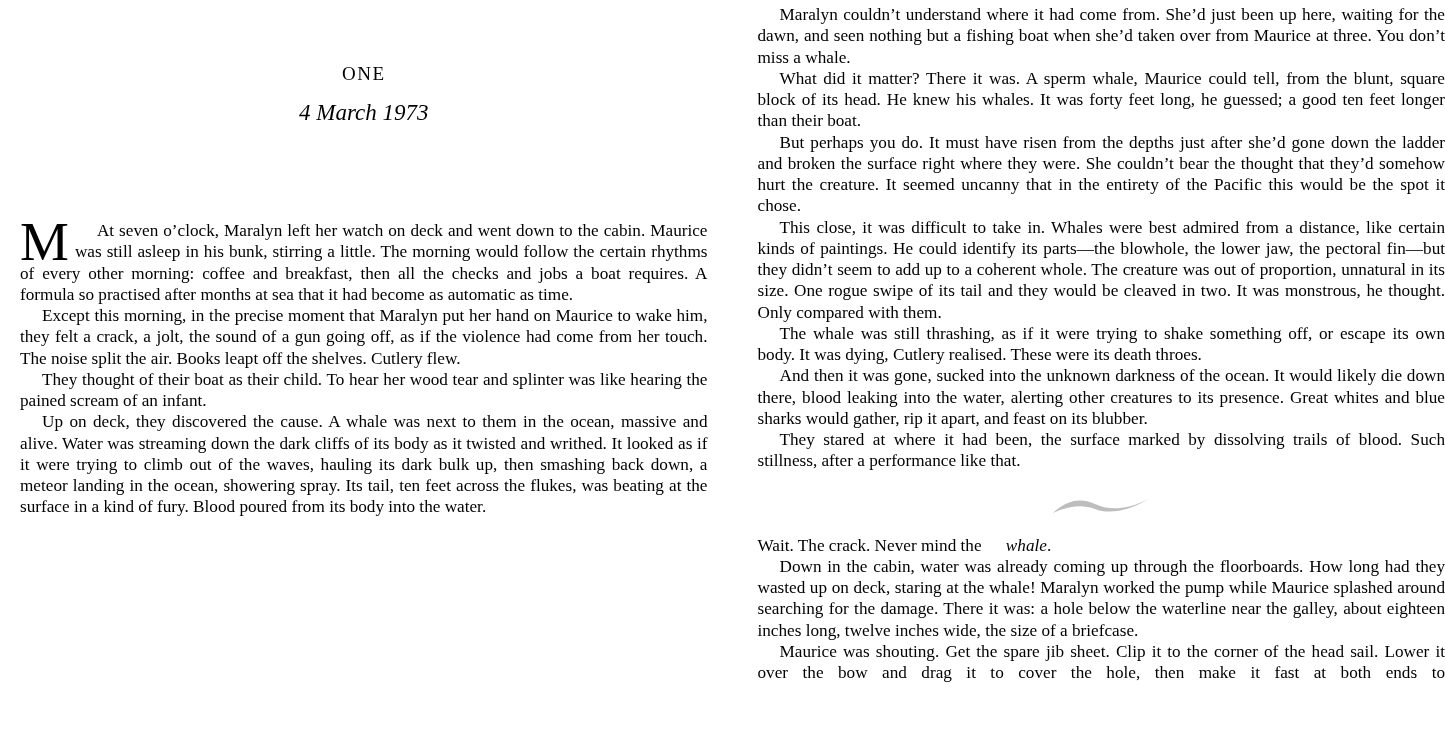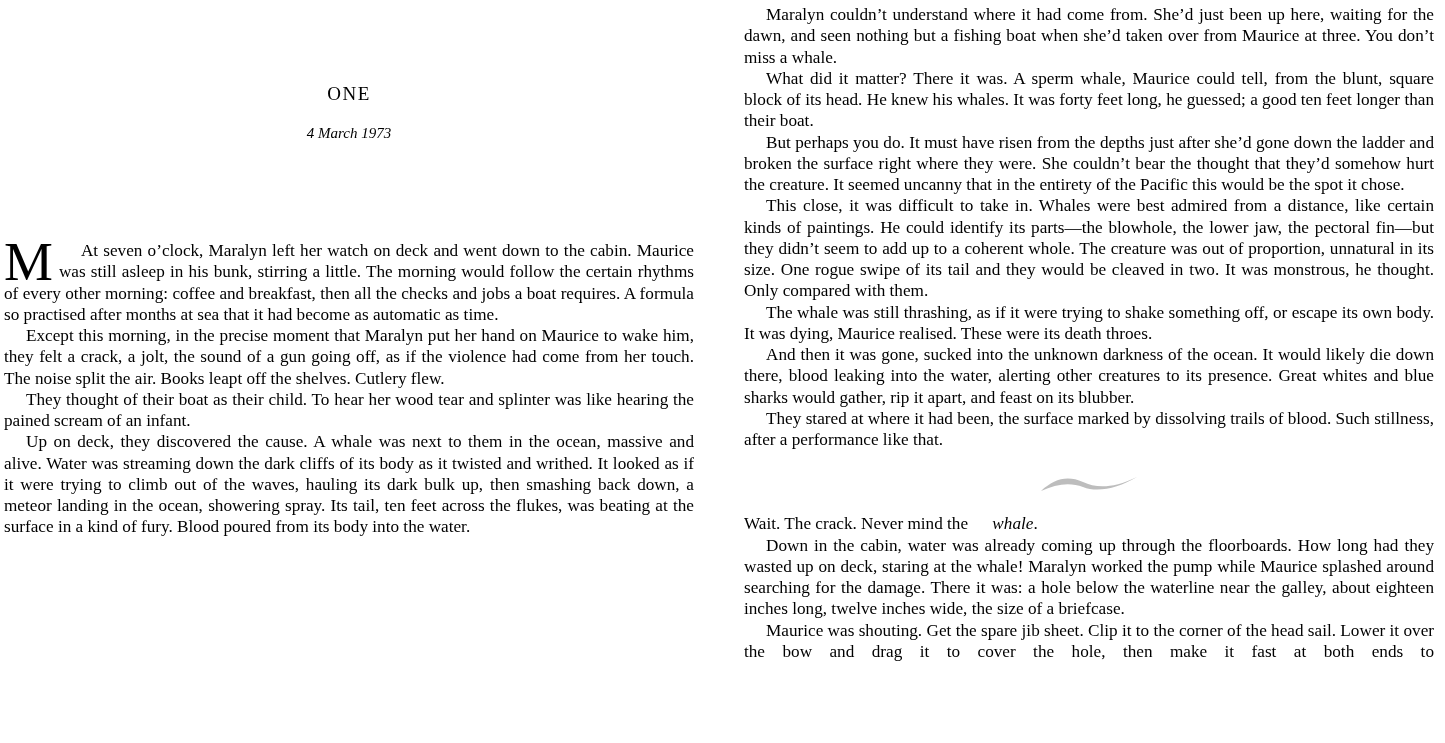--- a/index.html
+++ b/index.html
@@ -18,38 +18,38 @@
     height: 743px;
     font-family: "Liberation Serif", "DejaVu Serif", serif;
     color: #000000;
     background: #ffffff;
   }
   .page {
     box-sizing: border-box;
   }
   .page-left {
     width: 690px;
-    margin-left: 4px;
-    padding-top: 82px;
+    margin-left: 20px;
+    padding-top: 62px;
   }
   .page-right {
     width: 690px;
     margin-left: 50px;
     padding-top: 4px;
   }
   .chapter-heading {
     text-align: center;
     font-size: 19px;
     letter-spacing: 1.5px;
     line-height: 24px;
   }
   .chapter-date {
     text-align: center;
     font-style: italic;
-    font-size: 15px;
+    font-size: 23px;
     line-height: 24px;
     margin-top: 15px;
   }
   .body-text {
     font-size: 17.2px;
     line-height: 21.25px;
     text-align: justify;
   }
   .left-body {
     margin-top: 95px;
@@ -96,21 +96,21 @@
         <p class="para indent"><span>Up on deck, they discovered the cause. A whale was next to them in the ocean, massive and alive. Water was streaming down the dark cliffs of its body as it twisted and writhed. It looked as if it were trying to climb out of the waves, hauling its dark bulk up, then smashing back down, a meteor landing in the ocean, showering spray. Its tail, ten feet across the flukes, was beating at the surface in a kind of fury. Blood poured from its body into the water.</span></p>
       </div>
   </div>
 
   <div class="page page-right">
     <div class="body-text">
         <p class="para indent"><span>Maralyn couldn’t understand where it had come from. She’d just been up here, waiting for the dawn, and seen nothing but a fishing boat when she’d taken over from Maurice at three. You don’t miss a whale.</span></p>
         <p class="para indent"><span>What did it matter? There it was. A sperm whale, Maurice could tell, from the blunt, square block of its head. He knew his whales. It was forty feet long, he guessed; a good ten feet longer than their boat.</span></p>
         <p class="para indent"><span>But perhaps you do. It must have risen from the depths just after she’d gone down the ladder and broken the surface right where they were. She couldn’t bear the thought that they’d somehow hurt the creature. It seemed uncanny that in the entirety of the Pacific this would be the spot it chose.</span></p>
         <p class="para indent"><span>This close, it was difficult to take in. Whales were best admired from a distance, like certain kinds of paintings. He could identify its parts—the blowhole, the lower jaw, the pectoral fin—but they didn’t seem to add up to a coherent whole. The creature was out of proportion, unnatural in its size. One rogue swipe of its tail and they would be cleaved in two. It was monstrous, he thought. Only compared with them.</span></p>
-        <p class="para indent"><span>The whale was still thrashing, as if it were trying to shake something off, or escape its own body. It was dying, Maurice realised. These were its death throes.</span></p>
+        <p class="para indent"><span>The whale was still thrashing, as if it were trying to shake something off, or escape its own body. It was dying, Cutlery realised. These were its death throes.</span></p>
         <p class="para indent"><span>And then it was gone, sucked into the unknown darkness of the ocean. It would likely die down there, blood leaking into the water, alerting other creatures to its presence. Great whites and blue sharks would gather, rip it apart, and feast on its blubber.</span></p>
         <p class="para indent"><span>They stared at where it had been, the surface marked by dissolving trails of blood. Such stillness, after a performance like that.</span></p>
       </div>
     <div class="divider">
       <span>
         <svg width="98" height="22" viewBox="0 0 98 22" xmlns="http://www.w3.org/2000/svg">
           <path d="M1 18 C 14 6 27 2 43 9 C 56 15 72 16 97 4 C 78 15 58 20 43 14 C 30 9 16 11 1 18 Z" fill="#b2b2b2" opacity="0.85"></path>
         </svg>
       </span>
     </div>

